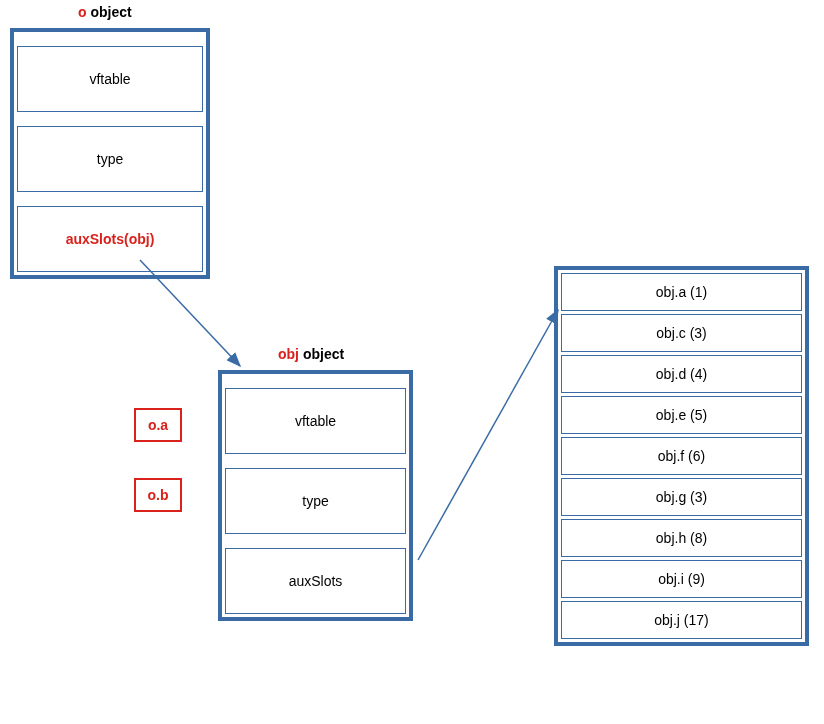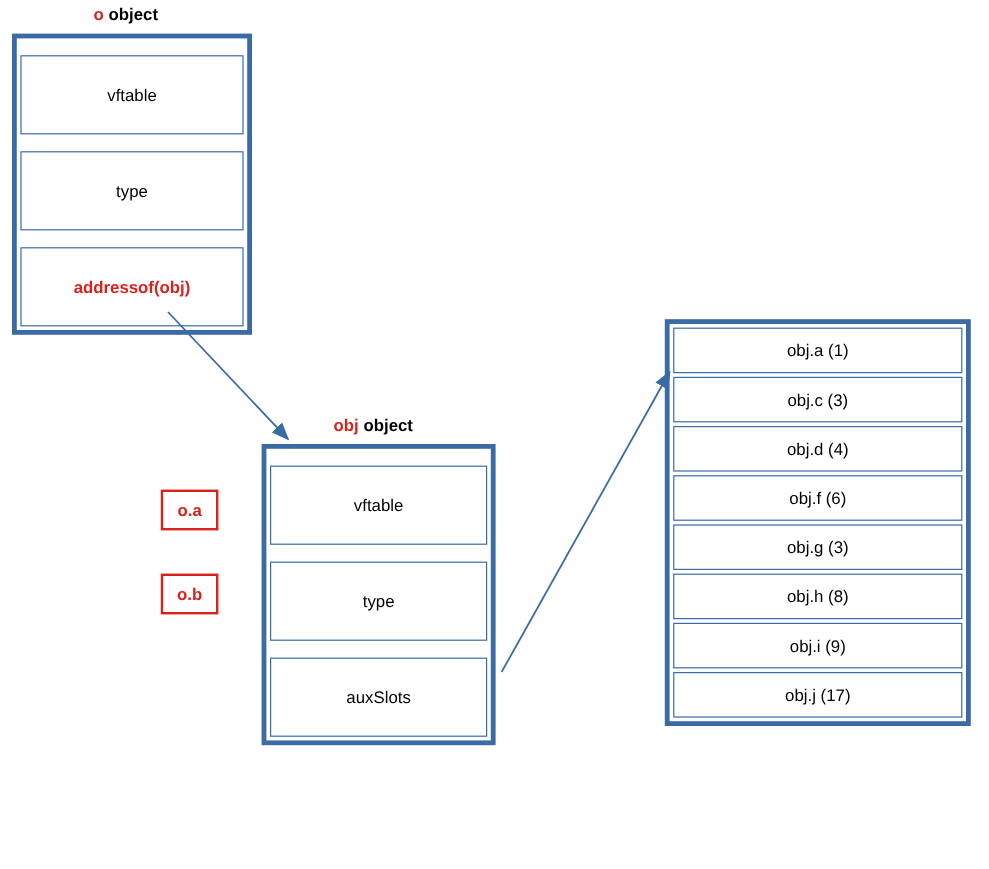--- a/index.html
+++ b/index.html
@@ -58,21 +58,21 @@
 </div>
 
 <div class="box-container" style="left:10px; top:28px; width:200px;">
   <div class="cell tall">
       <span>vftable</span>
     </div>
   <div class="cell tall">
       <span>type</span>
     </div>
   <div class="cell tall">
-      <span class="red-text">addressof(obj)</span>
+      <span class="red-text">auxSlots(obj)</span>
     </div>
 </div>
 
 <div class="label" style="left:278px; top:346px;">
   <span class="red">obj</span><span> object</span>
 </div>
 
 <div class="box-container" style="left:218px; top:370px; width:195px;">
   <div class="cell tall">
       <span>vftable</span>
@@ -97,20 +97,23 @@
   <div class="cell short">
       <span>obj.a (1)</span>
     </div>
   <div class="cell short">
       <span>obj.c (3)</span>
     </div>
   <div class="cell short">
       <span>obj.d (4)</span>
     </div>
   <div class="cell short">
+      <span>obj.e (5)</span>
+    </div>
+  <div class="cell short">
       <span>obj.f (6)</span>
     </div>
   <div class="cell short">
       <span>obj.g (3)</span>
     </div>
   <div class="cell short">
       <span>obj.h (8)</span>
     </div>
   <div class="cell short">
       <span>obj.i (9)</span>

